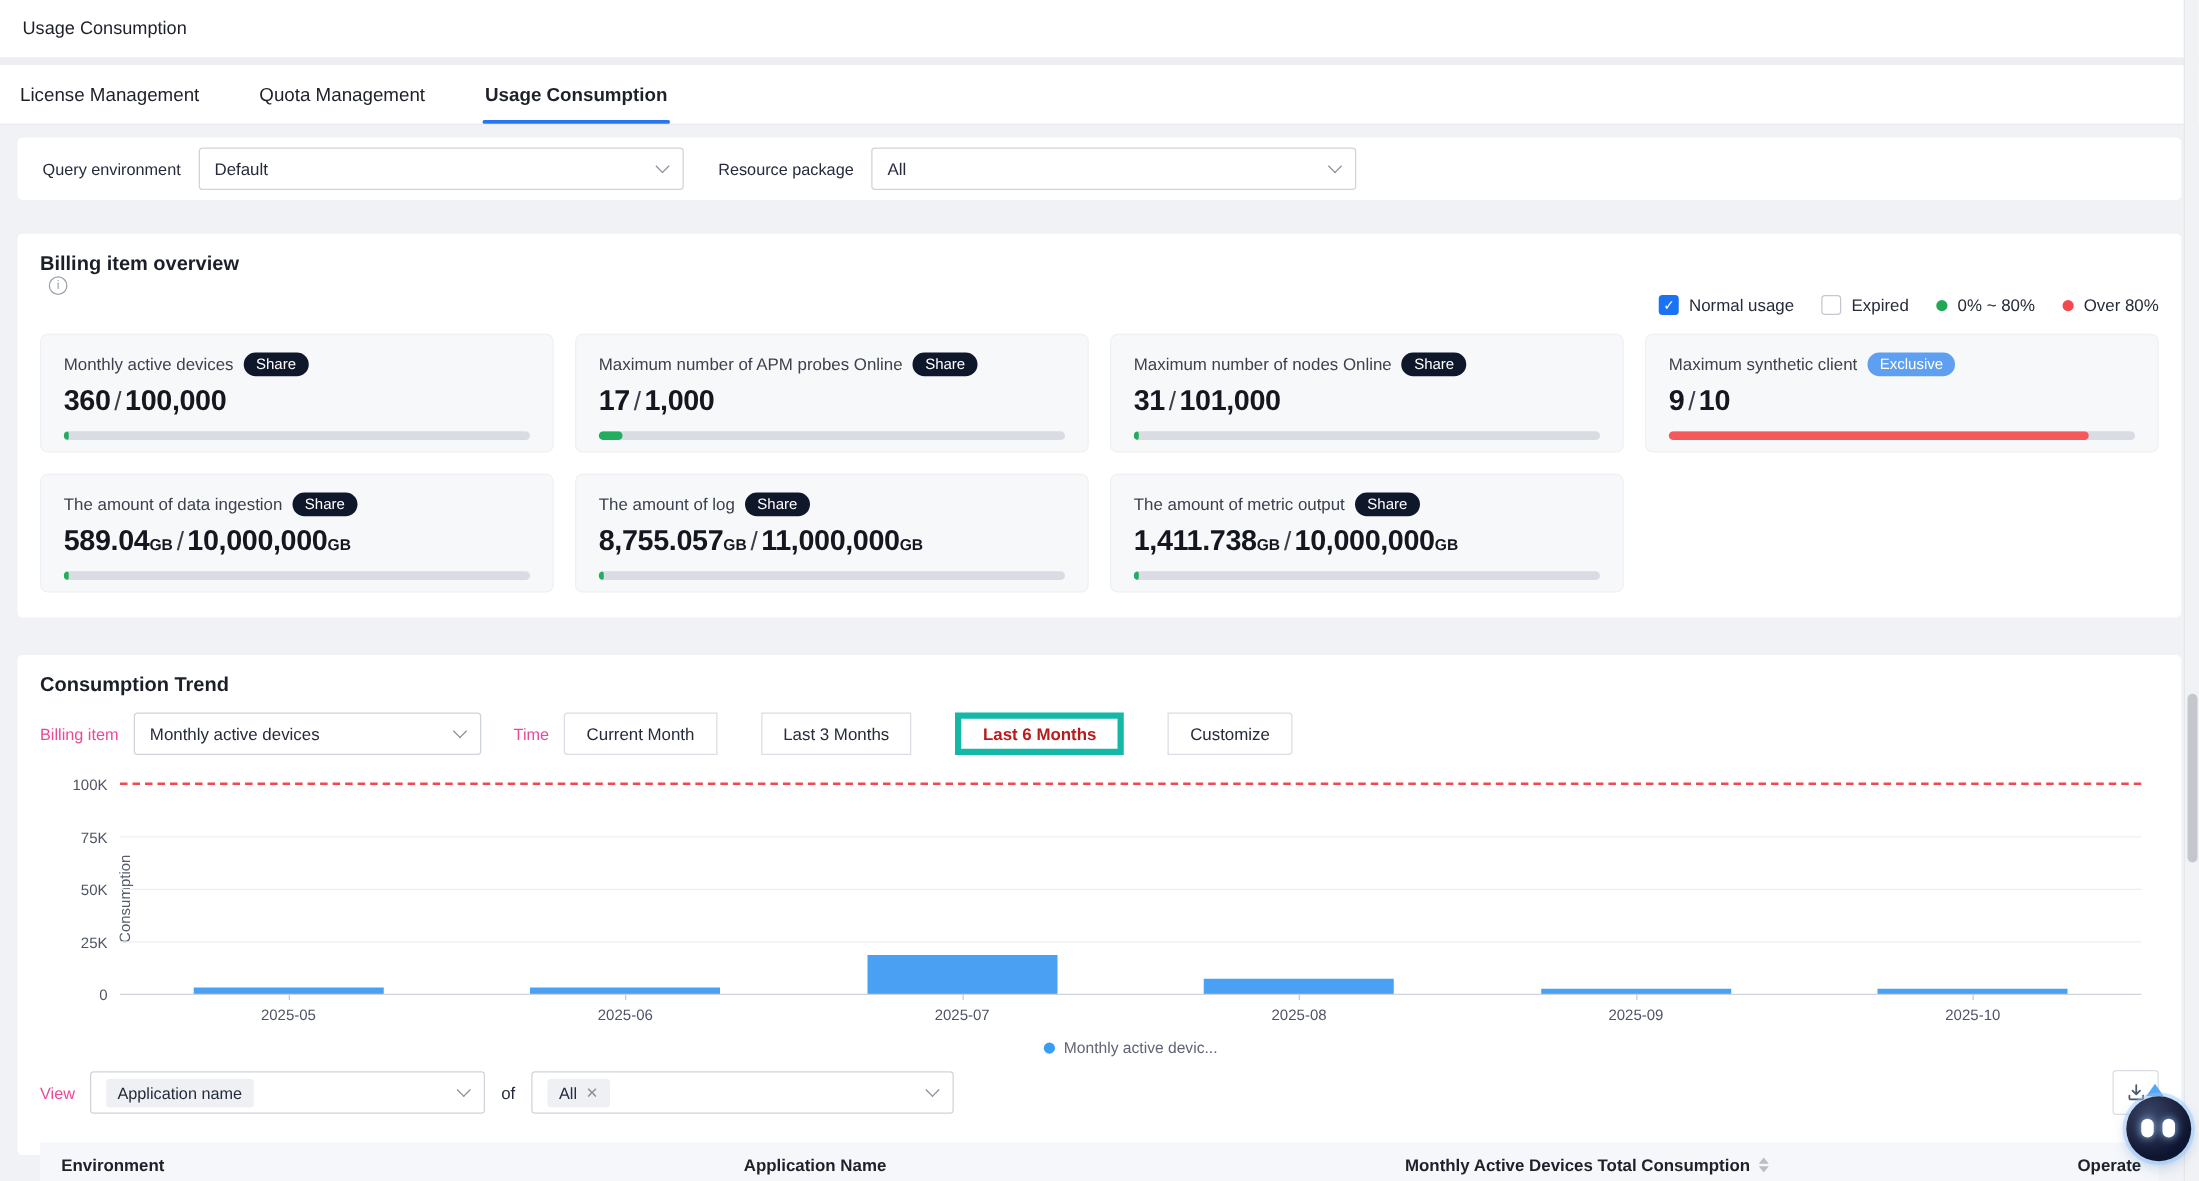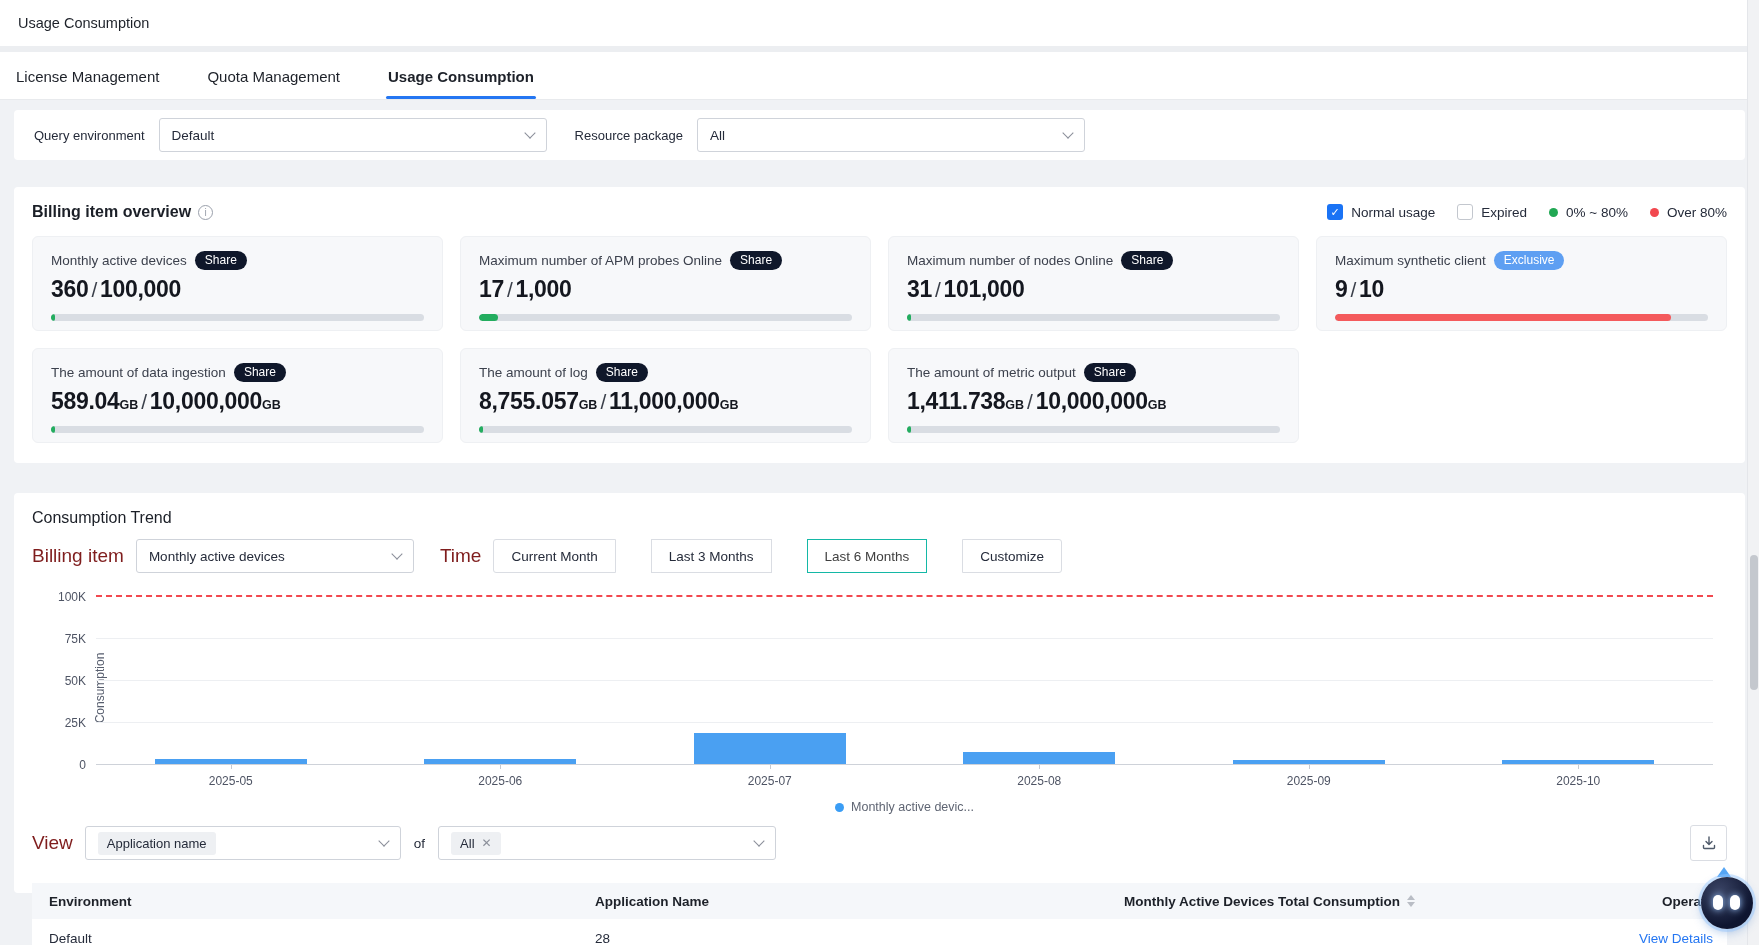--- a/index.html
+++ b/index.html
@@ -22,21 +22,21 @@
   
   .filter-card { height:50px; display:flex; align-items:center; padding:0 20px; gap:10px; }
   .f-label { font-size:13px; color:#252b3a; margin-right:4px; }
   .select { height:34px; border:1px solid #cfd3da; border-radius:3px; background:#fff; display:flex; align-items:center; padding:0 12px; font-size:13.5px; color:#252b3a; justify-content:space-between; cursor:pointer; }
   .chev { width:8px; height:8px; border-right:1.5px solid #8a8e99; border-bottom:1.5px solid #8a8e99; transform:rotate(45deg); margin-top:-4px; flex:none; }
   .sel-env { width:388px; margin-right:18px; }
   .sel-pkg { width:388px; }
 
   
   .overview-card { margin-top:27px; padding:16px 18px 20px; }
-  .ov-head { display:flex; align-items:center; }
+  .ov-head { display:flex; align-items:flex-start;flex-direction:column; }
   .ov-title { font-size:16px; font-weight:bold; color:#1b1f27; }
   .info-icon { width:15px; height:15px; border:1px solid #9aa0ab; border-radius:50%; color:#9aa0ab; font-size:10px; display:inline-flex; align-items:center; justify-content:center; margin-left:7px; font-style:normal; }
   .ov-legend { margin-left:auto; display:flex; align-items:center; gap:22px; font-size:13.5px; color:#252b3a; }
   .lg-item { display:flex; align-items:center; gap:8px; }
   .cbox { width:16px; height:16px; border-radius:3px; display:inline-flex; align-items:center; justify-content:center; }
   .cbox.checked { background:#1a73f5; color:#fff; font-size:11px; }
   .cbox.empty { background:#fff; border:1px solid #c3c7ce; }
   .dot { width:9px; height:9px; border-radius:50%; display:inline-block; }
   .dot.green { background:#21a854; }
   .dot.red { background:#f2484f; }
@@ -51,29 +51,29 @@
   .ov-value { margin-top:6px; font-size:23px; font-weight:bold; color:#14171f; letter-spacing:-0.3px; display:flex; align-items:baseline; }
   .ov-value .slash { font-weight:400; color:#3a3f4a; margin:0 3px; font-size:21px; }
   .ov-value .unit { font-size:12.5px; font-weight:bold; margin-left:0; letter-spacing:0; }
   .bar { margin-top:11px; height:7px; background:#d9dde3; border-radius:4px; overflow:hidden; }
   .bar .fill { height:100%; border-radius:4px; }
   .fill.green { background:#23ad5f; }
   .fill.red { background:#f45a5c; }
 
   
   .trend-card { margin-top:30px; padding:16px 18px 0; height:400px; }
-  .trend-title { font-size:16px; font-weight:normal; color:#1b1f27; }
+  .trend-title { font-size:16px; font-weight:bold; color:#1b1f27; }
   .trend-controls { margin-top:12px; display:flex; align-items:center; }
-  .tc-label { font-size:19px; color:#7f1d1d; margin-right:12px; }
+  .tc-label { font-size:13px; color:#ec4899; margin-right:12px; }
   .sel-billing { width:278px; margin-right:26px; }
   .seg { display:flex;gap:36px; }
   .seg .seg-btn { height:34px; padding:0 17px; border:1px solid #dadde3; background:#fff; font-size:13.5px; color:#252b3a; display:flex; align-items:center; cursor:pointer; margin-left:-1px; }
   .seg .seg-btn:first-child { border-radius:3px 0 0 3px; margin-left:0; }
   .seg .seg-btn:last-child { border-radius:0 3px 3px 0; }
-  .seg .seg-btn.active { color:#404040; font-weight:normal; border:1px solid #14b8a6; z-index:2; }
+  .seg .seg-btn.active { color:#b91c1c; font-weight:bold; border:5px solid #14b8a6; z-index:2; }
 
   .chart-area { position:relative; margin-top:24px; padding-left:64px; padding-right:14px; }
   .y-title { position:absolute; left:-16px; top:84px; width:168px; text-align:center; transform:rotate(-90deg); transform-origin:center; font-size:12px; color:#565d6d; }
   .plot { position:relative; height:168px; }
   .gridline { position:absolute; left:0; right:0; height:0; border-top:1px solid #edeff2; }
   .gridline.zero { border-top:1px solid #ced2d9; }
   .gridline.limit { border-top:2px dashed #f2484f; }
   .ytick { position:absolute; right:calc(100% + 10px); transform:translateY(-50%); font-size:12px; color:#4e5464; white-space:nowrap; }
   .bars { position:absolute; inset:0; display:flex; align-items:flex-end; }
   .bar-slot { flex:1; display:flex; justify-content:center; align-items:flex-end; height:100%; }

